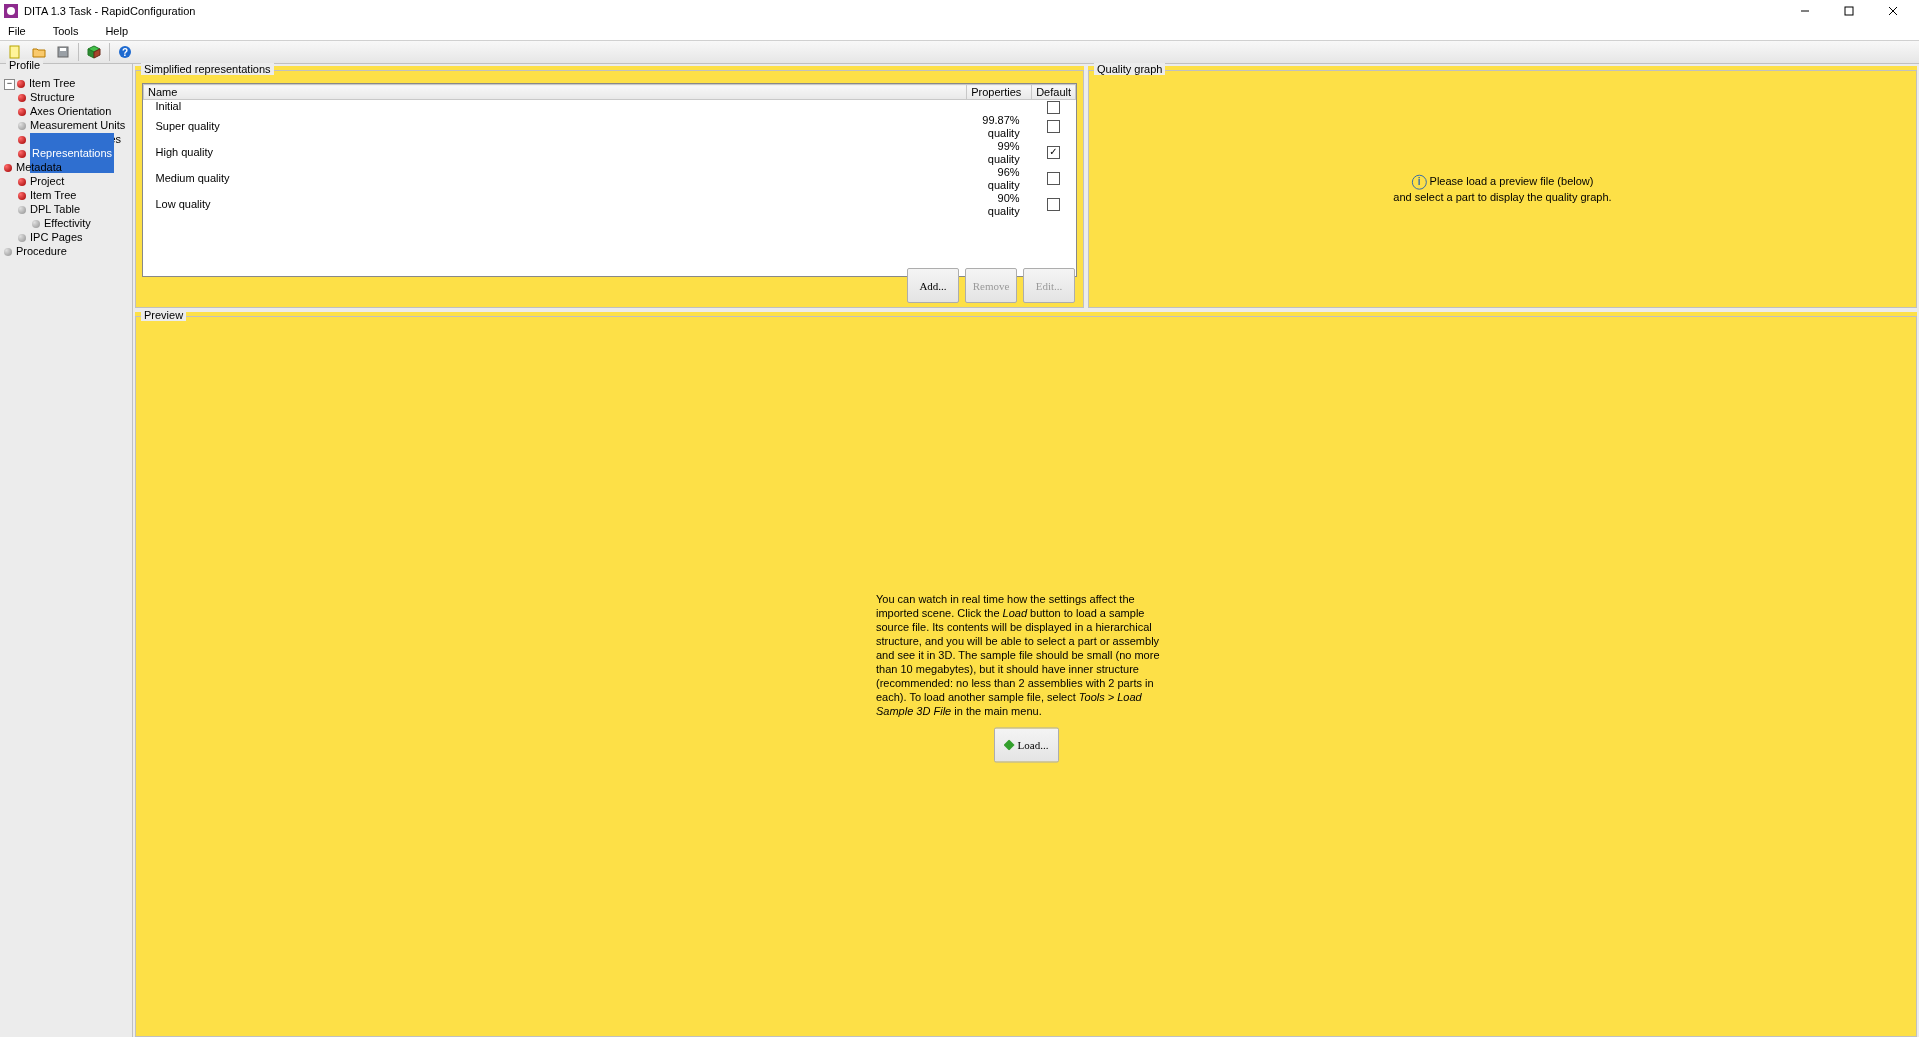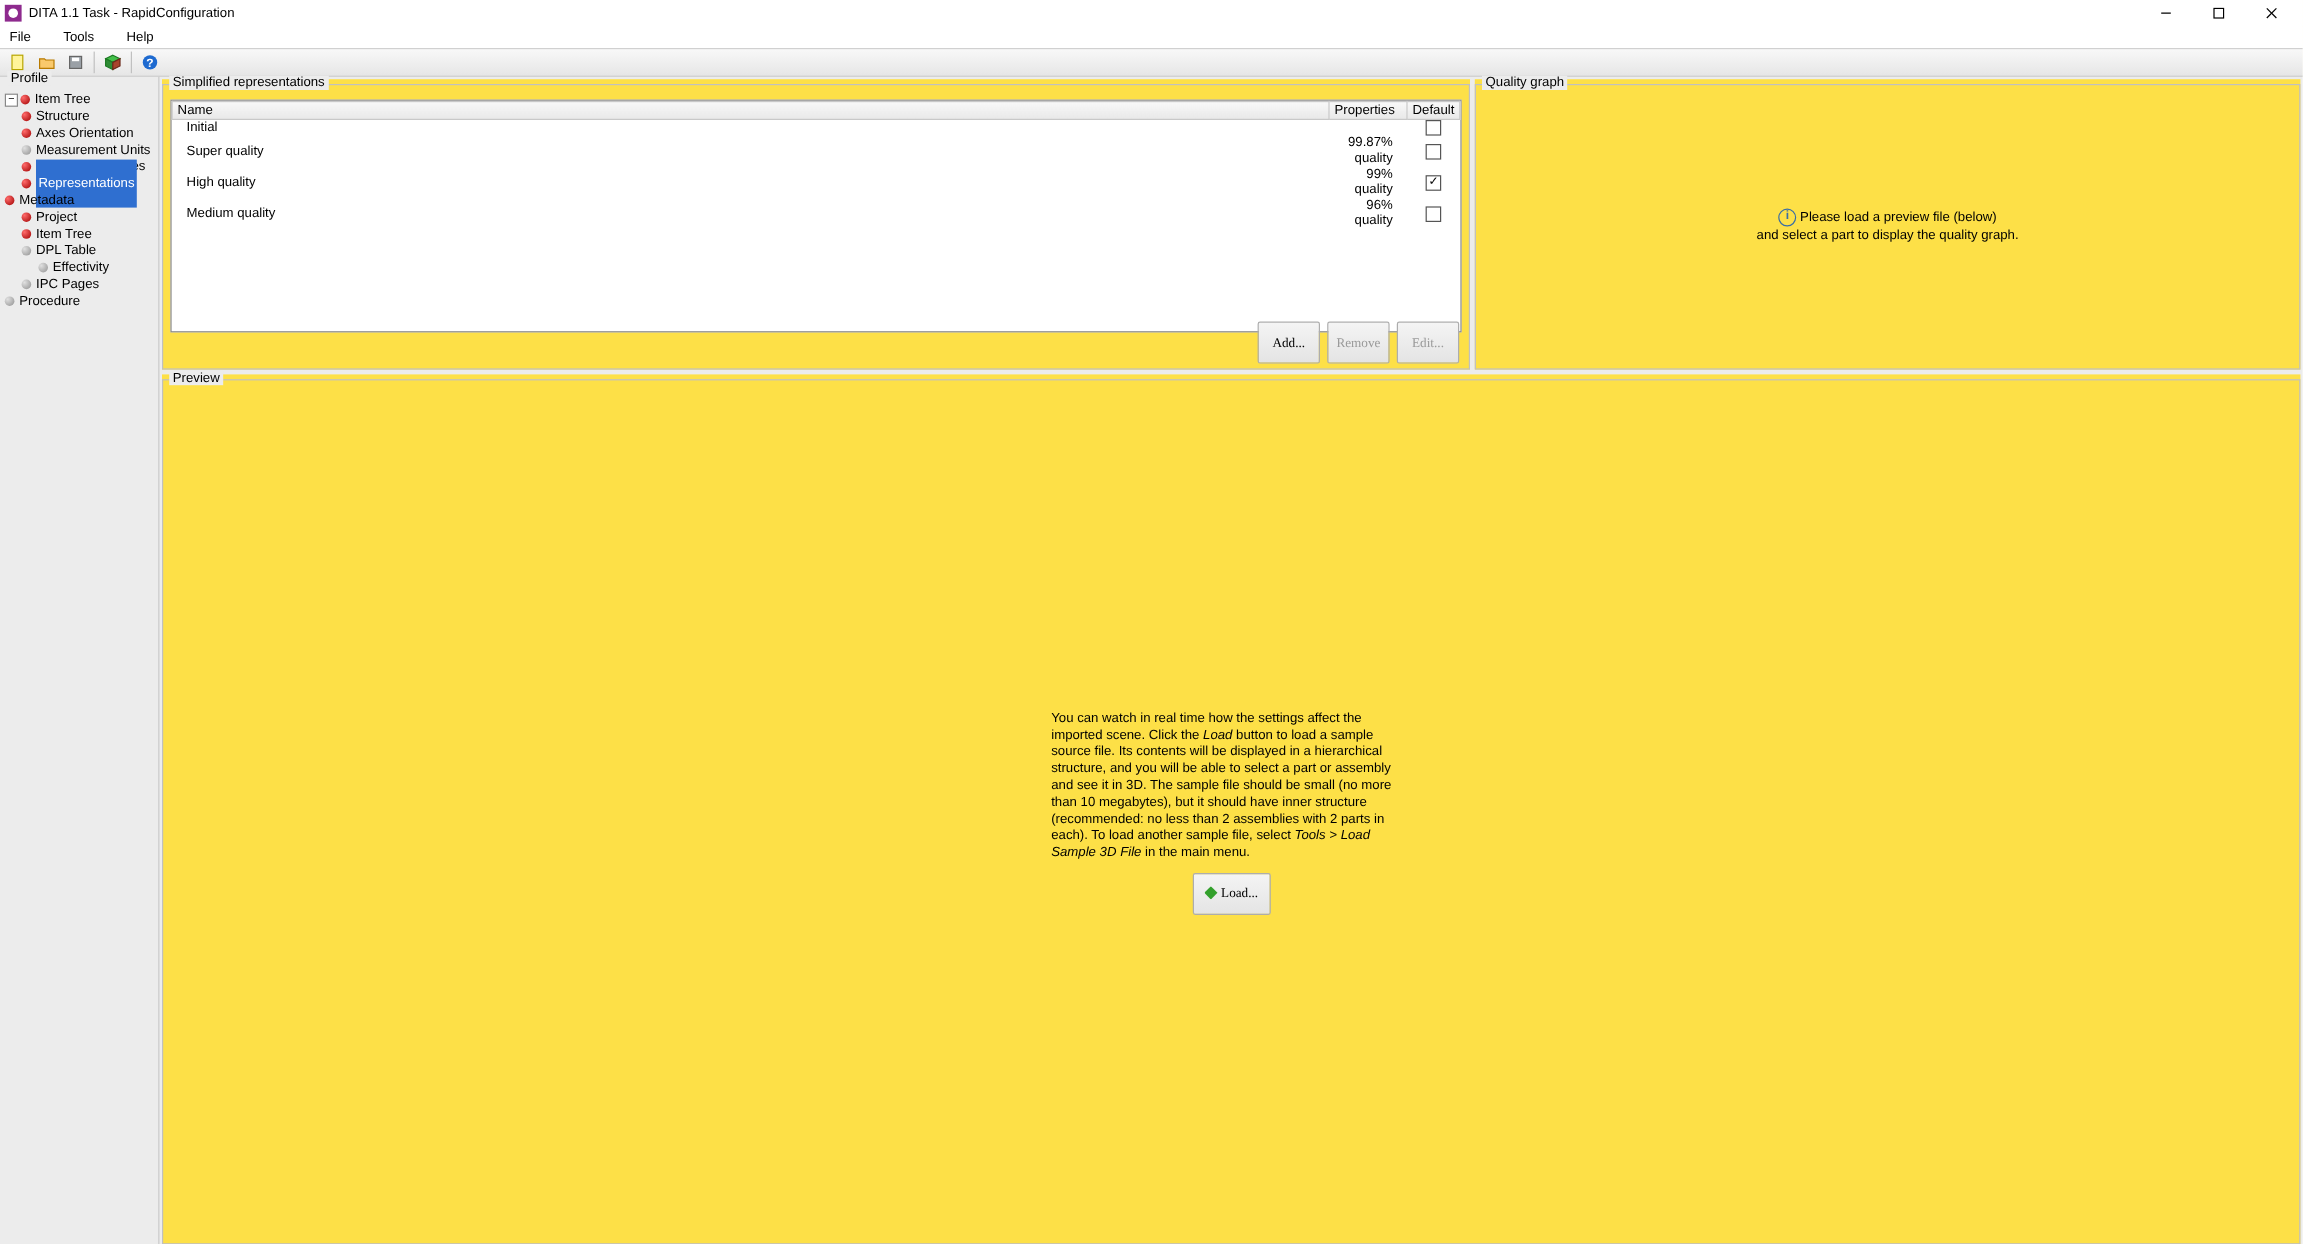--- a/index.html
+++ b/index.html
@@ -32,41 +32,41 @@
 .reps{flex:1;min-width:0}
 .table-wrap{position:absolute;inset:12px 6px 30px 6px;background:#fff;border:1px solid #888}
 table{width:100%;border-collapse:collapse;font-size:11px}
 th{background:linear-gradient(#f8f8f8,#e8e8e8);border:1px solid #c8c8c8;text-align:left;padding:1px 4px;font-weight:normal}
 td{padding:0 12px;line-height:13px}
 .cb{display:inline-block;width:11px;height:11px;border:1px solid #555;background:#fff;vertical-align:middle}
 .cb.on::after{content:'✓';display:block;font-size:10px;line-height:9px;text-align:center}
 .btn-row{position:absolute;right:8px;bottom:4px;display:flex;gap:6px}
 button{font:11px "Segoe UI";padding:2px 4px;width:52px;height:35px;border:1px solid #adadad;background:linear-gradient(#f4f4f4,#e4e4e4);border-radius:2px}
 button:disabled{color:#9a9a9a}
-.quality{width:688px}
+.quality{width:829px}
 .msg{position:absolute;top:50%;left:50%;transform:translate(-50%,-50%);text-align:center;color:#000;line-height:15px}
 .info-ico{display:inline-block;width:13px;height:13px;border:1px solid #3a6ea5;border-radius:50%;color:#3a6ea5;font-weight:bold;font-size:10px;line-height:12px;text-align:center;vertical-align:middle;margin-right:3px}
 .preview{flex:1;margin:2px;position:relative}
 .pv-text{position:absolute;top:50%;left:50%;transform:translate(-50%,-50%);text-align:left;color:#000;line-height:14px;max-width:300px}
 .pv-text i{font-style:italic}
 .load-btn{display:block;margin:10px auto 0;width:65px}
 .load-ico{display:inline-block;width:11px;height:11px;background:#33a02c;margin-right:3px;vertical-align:-2px;clip-path:polygon(50% 0,100% 50%,50% 100%,0 50%)}
 .right-align{text-align:right}
 .center{text-align:center}
 .col-name{width:auto}
 .col-prop{width:65px}
 .col-def{width:42px}
 svg{display:block}
 </style>
 </head>
 <body>
 
 <div class="titlebar">
   <span class="title-icon"></span>
-  <span>DITA 1.1 Task - RapidConfiguration</span>
+  <span>DITA 1.3 Task - RapidConfiguration</span>
   <div class="win-controls">
     <div class="win-btn">
         <svg width="10" height="10">
           <line x1="1" y1="5" x2="9" y2="5" stroke="#000" stroke-width="1"></line>
         </svg>
       </div>
     <div class="win-btn">
         <svg width="10" height="10">
           <rect x="1" y="1" width="8" height="8" fill="none" stroke="#000" stroke-width="1"></rect>
         </svg>
@@ -182,20 +182,25 @@
               <tr>
                     <td>High quality</td>
                     <td class="right-align">99% quality</td>
                     <td class="center"><span class="cb on"></span></td>
                   </tr>
               <tr>
                     <td>Medium quality</td>
                     <td class="right-align">96% quality</td>
                     <td class="center"><span class="cb"></span></td>
                   </tr>
+              <tr>
+                    <td>Low quality</td>
+                    <td class="right-align">90% quality</td>
+                    <td class="center"><span class="cb"></span></td>
+                  </tr>
             </tbody>
               </table>
           </div>
           <div class="btn-row">
             <button>Add...</button>
             <button disabled="">Remove</button>
             <button disabled="">Edit...</button>
           </div>
         </div>
       </div>

